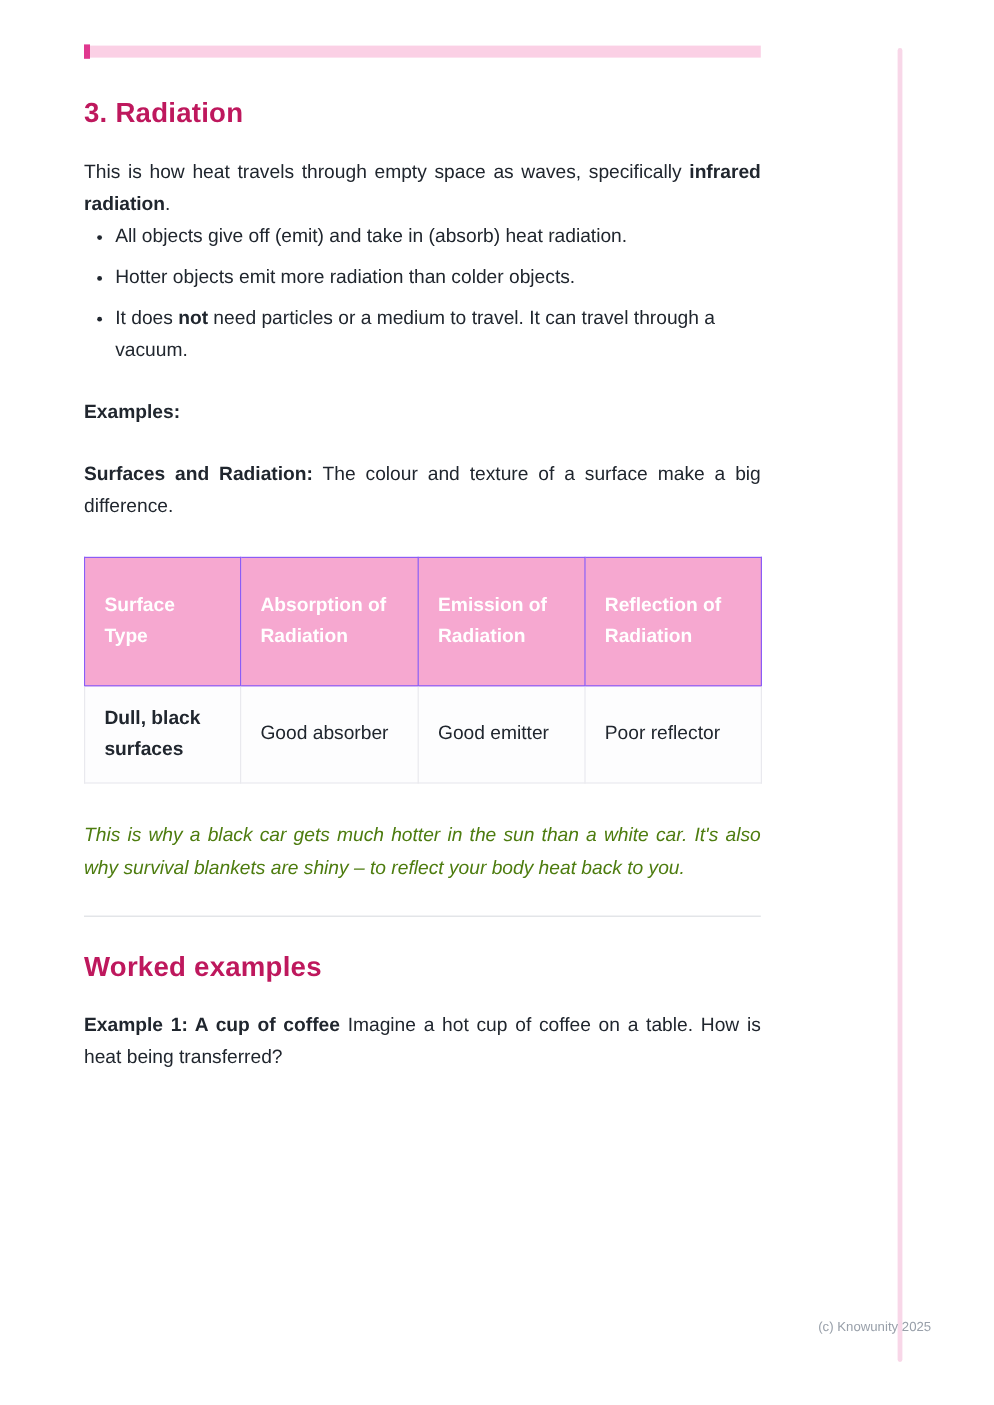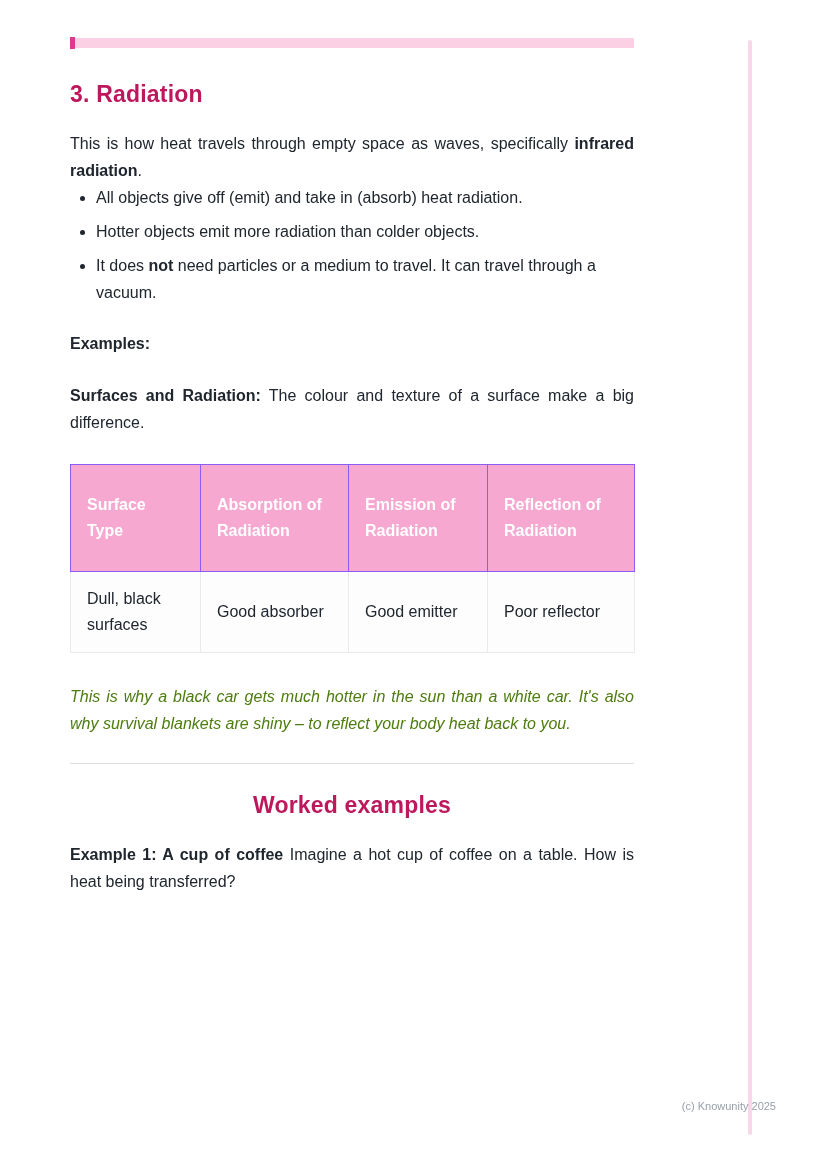--- a/index.html
+++ b/index.html
@@ -17,21 +17,21 @@
   .top-bar { position:relative; margin-top:38px; height:10px; background:#fbd0e5; }
   .top-bar-tick { position:absolute; left:0; top:-1px; width:5px; height:12px; background:#e0388f; }
 
   h2.pink-heading {
     margin-top:33px;
     font-size:23px;
     font-weight:700;
     color:#be185d;
     letter-spacing:0.2px;
   }
-  h2.worked { margin-top:28px;text-align:center; }
+  h2.worked { margin-top:28px; }
 
   p { font-size:16px; line-height:27px; }
   .justify { text-align:justify; }
   .intro { margin-top:22px; }
   .subhead { margin-top:26px; font-size:16px; font-weight:700; line-height:24px; }
   ul.bullets { padding-left:26px; list-style:disc; }
   ul.bullets li { font-size:16px; line-height:27px; margin-bottom:7px; }
   ul.bullets li:last-child { margin-bottom:0; }
   .surfaces { margin-top:26px; }
 
@@ -53,21 +53,21 @@
     vertical-align:middle;
   }
   table.rad-table td {
     padding:14px 16px;
     line-height:26px;
     border:1px solid #e9e9ee;
     vertical-align:middle;
     background:#fdfdfe;
   }
   table.rad-table tr.alt td { background:#f7f7f9; }
-  table.rad-table td.rowlabel { font-weight:400; }
+  table.rad-table td.rowlabel { font-weight:700; }
 
   .note { margin-top:30px; font-style:italic; color:#4d7c0f; }
   hr.divider { margin-top:26px; border:none; border-top:1px solid #dcdfe3; }
   .example { margin-top:22px; }
 
   .footer-note {
     position:absolute; right:52px; top:1100px;
     font-size:11px; color:#99a0aa;
   }
   .right-rule {

